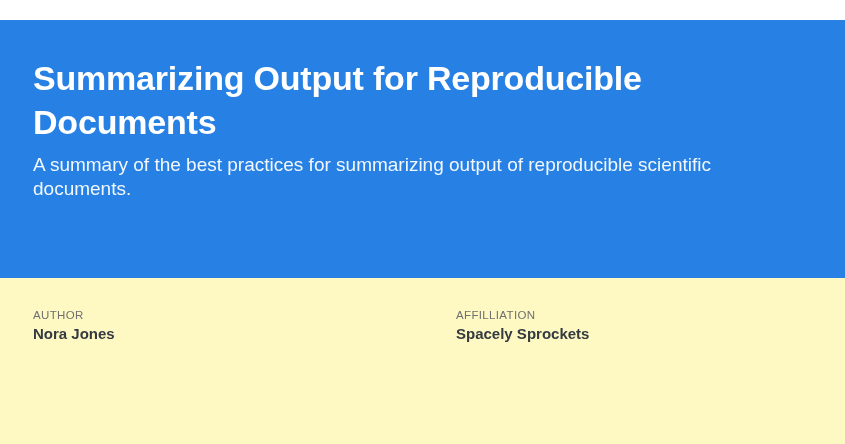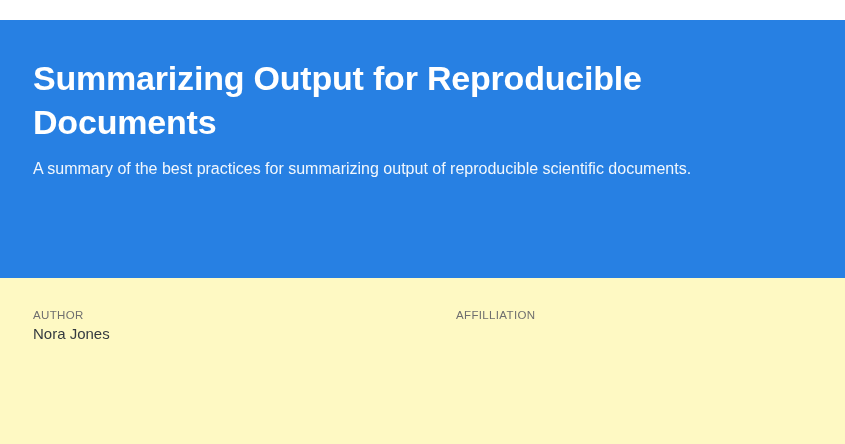--- a/index.html
+++ b/index.html
@@ -43,22 +43,22 @@
     line-height: 44px;
     letter-spacing: -0.2px;
     max-width: 700px;
   }
 
   .doc-subtitle {
     margin: 9px 0 0 0;
     color: #f2f7fd;
     font-family: "Liberation Sans", sans-serif;
     font-weight: normal;
-    font-size: 16px;
-    line-height: 32px;
+    font-size: 19px;
+    line-height: 24px;
     max-width: 775px;
   }
 
   
   .meta-area {
     position: absolute;
     left: 0;
     top: 258px;
     width: 845px;
     height: 186px;
@@ -94,21 +94,21 @@
     letter-spacing: 0.35px;
     text-transform: uppercase;
     white-space: nowrap;
   }
 
   .meta-value {
     display: block;
     color: #343a40;
     font-family: "Liberation Sans", sans-serif;
     font-size: 15px;
-    font-weight: normal;
+    font-weight: bold;
     line-height: 22px;
     white-space: nowrap;
   }
 </style>
 </head>
 <body>
 
 <div id="page">
 
   <header class="title-banner">
@@ -126,20 +126,21 @@
           <span class="meta-value">Nora Jones</span>
         </div>
 
 
       </div>
 
       <div class="meta-col meta-col-affiliation">
 
         <div class="meta-block">
           <span class="meta-label">AFFILLIATION</span>
+          <span class="meta-value">Spacely Sprockets</span>
         </div>
 
       </div>
 
     </div>
   </section>
 
 </div>
 
 </body></html>

